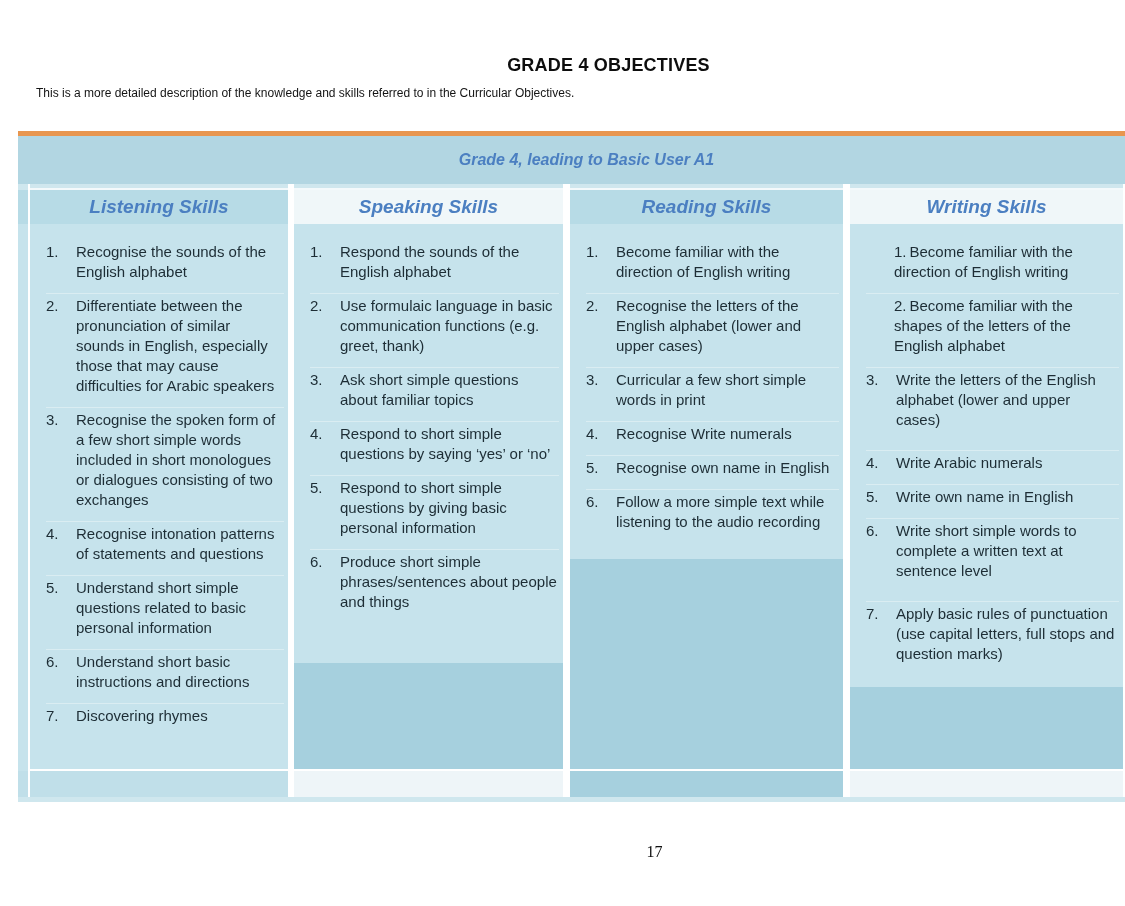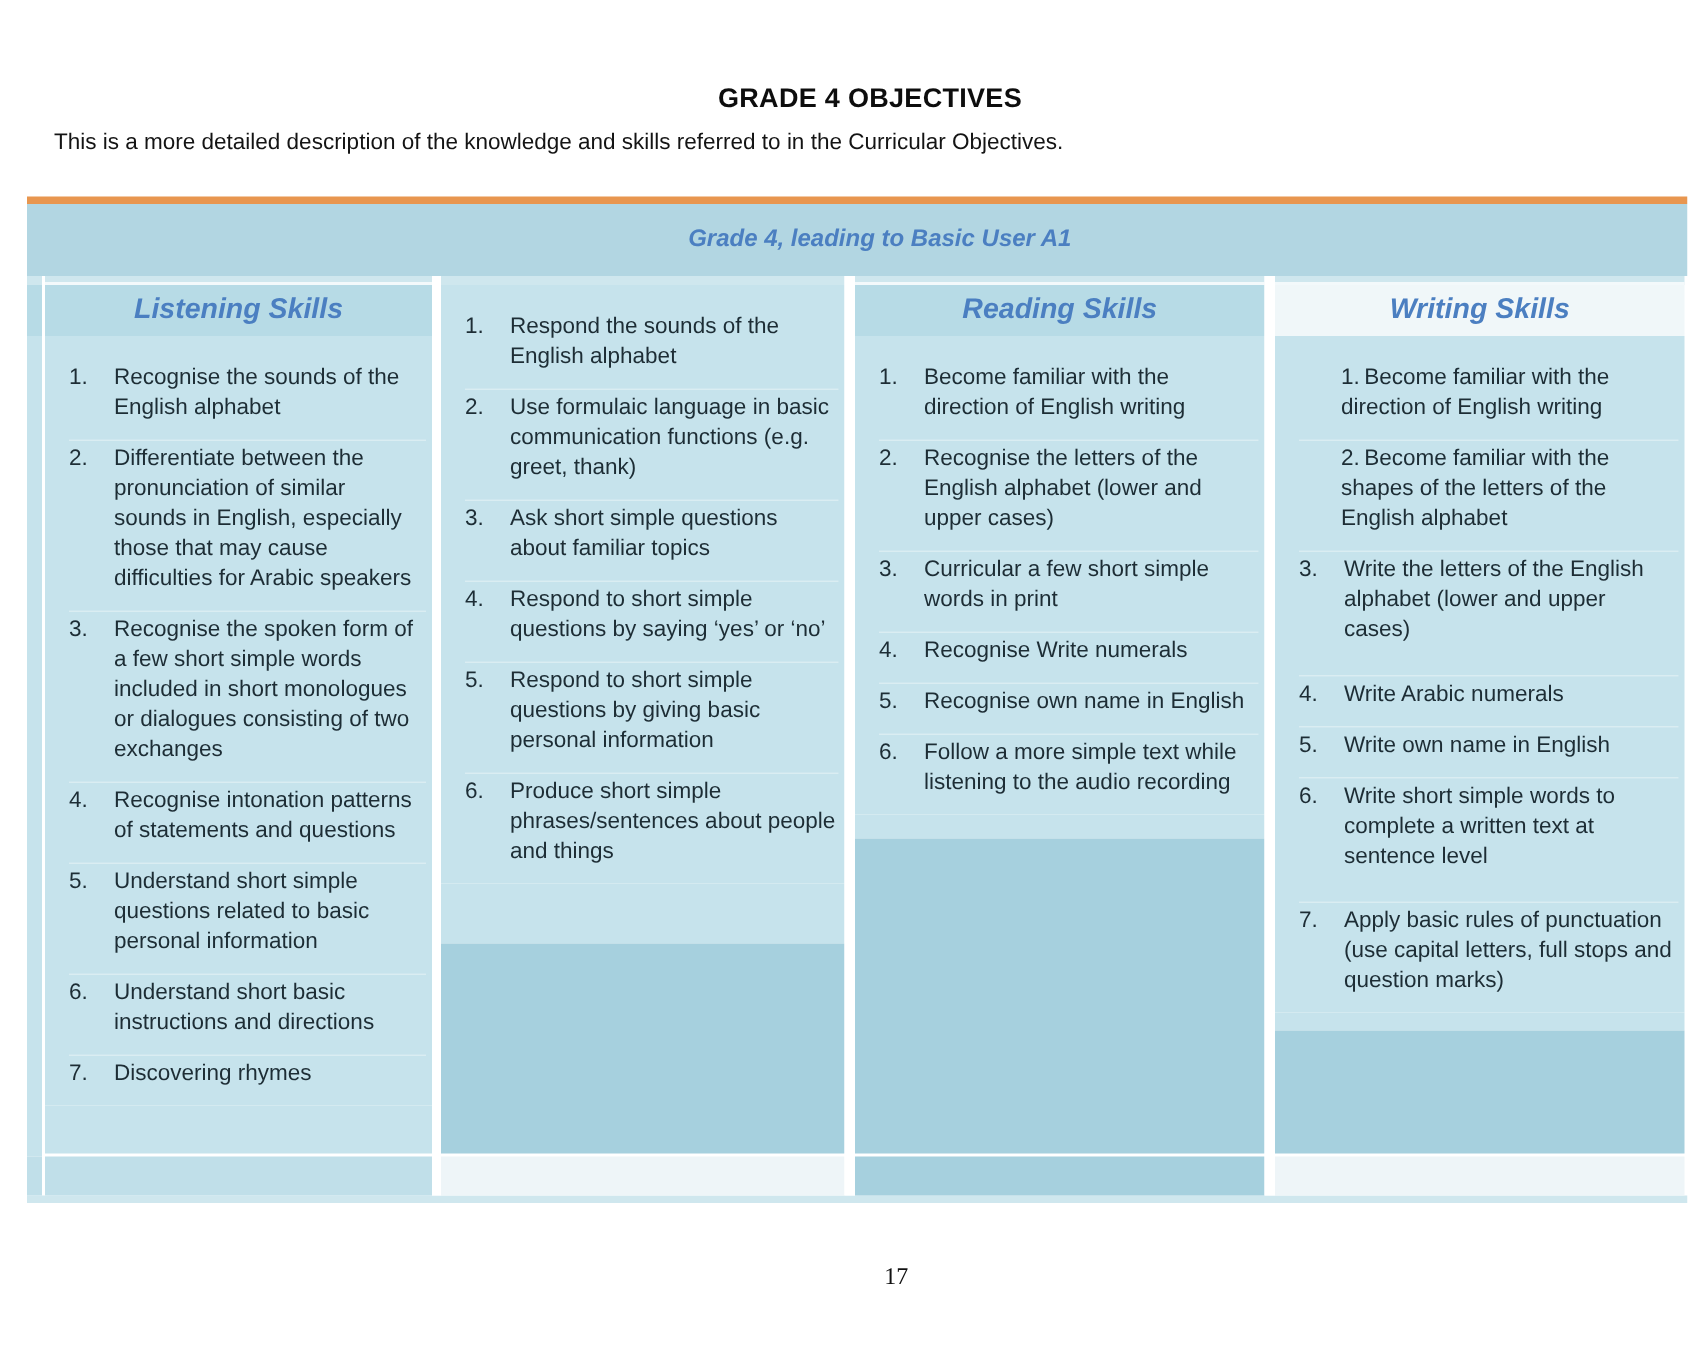--- a/index.html
+++ b/index.html
@@ -4,32 +4,32 @@
 <style>
   html,body{margin:0;padding:0;}
   body{
     width:1125px;height:906px;
     background:#ffffff;
     font-family:"Liberation Sans","DejaVu Sans",sans-serif;
     color:var(--body_text,#1d2d35);
     position:relative;
     overflow:hidden;
   }
-  .center-offset{padding-left:24px;margin-left:11px;}
+  .center-offset{padding-left:92px;}
   .doc-title{
     margin-top:55px;
     text-align:center;
     font-size:18px;
     font-weight:bold;
     letter-spacing:.2px;
     color:#0d0d0d;
   }
   .doc-intro{
     margin:10px 20px 0 36px;
-    font-size:15px;
+    font-size:12px;
     color:#141414;
   }
   
   .grade-table{
     position:absolute;
     left:18px; top:131px;
     width:1107px;
   }
   .accent-bar{height:5px;background:var(--accent_orange,#e8964f);}
   .grade-caption{
@@ -165,20 +165,21 @@
         </div>
       <div class="spacer-light"></div>
 
       <div class="bottom-band"></div>
     </div>
 
     <div class="col-gap gap-a"></div>
 
     <div class="skill-col col-1">
       <div class="col-topgap"></div>
+      <div class="col-header">Speaking Skills</div>
       <div class="col-body col-items">
           <div class="item">
             <span class="num">1.</span>
             <span class="txt">Respond the sounds of the English alphabet</span>
           </div>
           <div class="item">
             <span class="num">2.</span>
             <span class="txt">Use formulaic language in basic communication functions (e.g. greet, thank)</span>
           </div>
           <div class="item">

